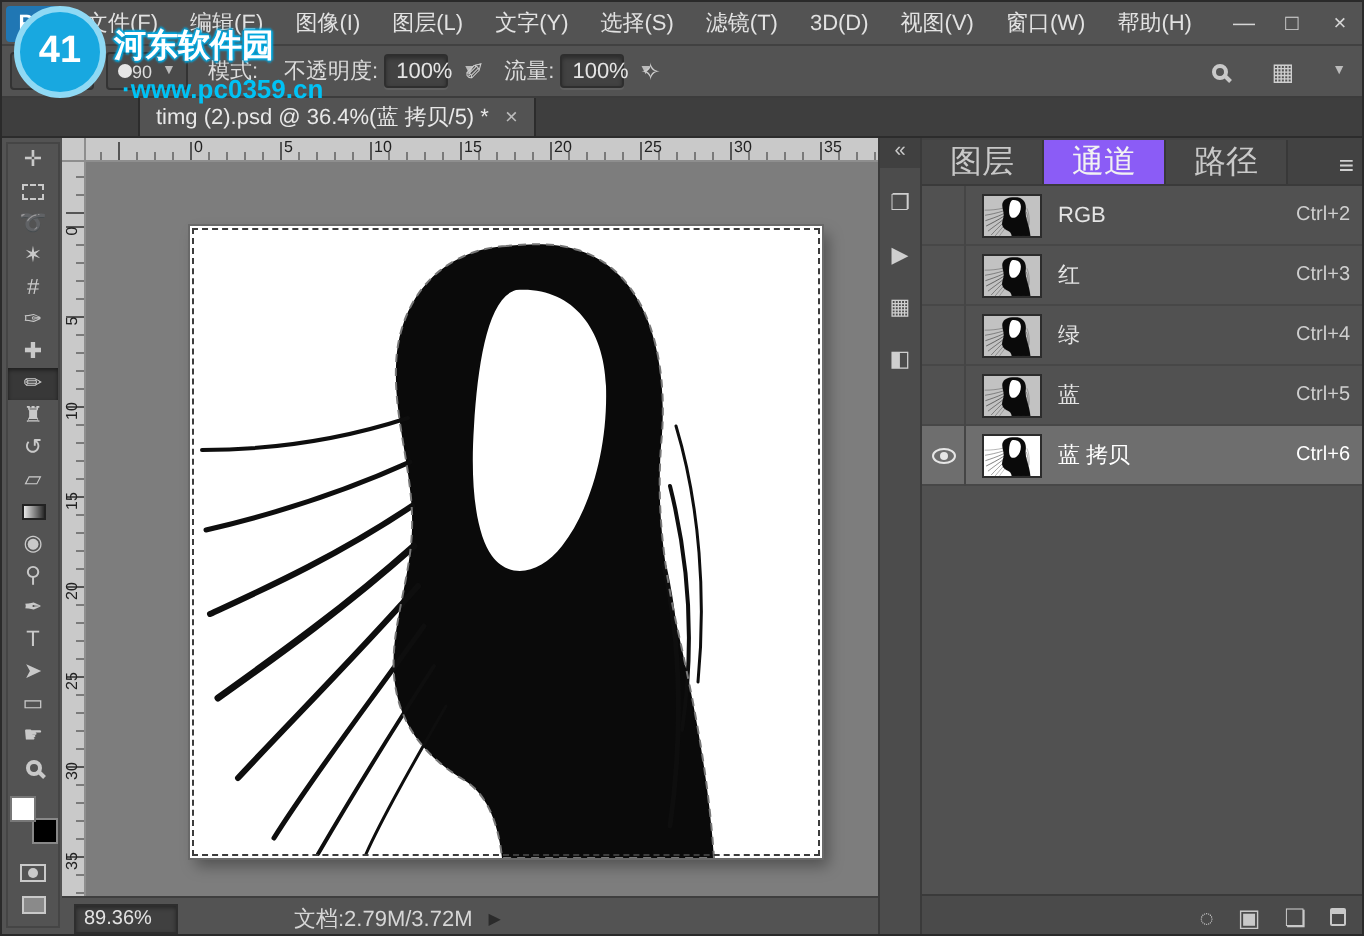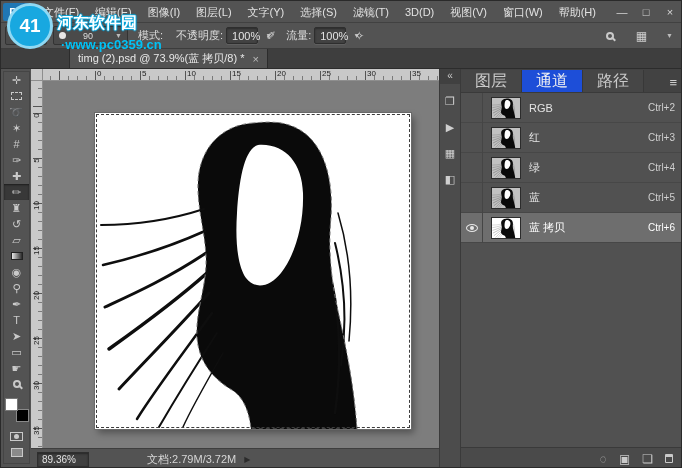--- a/index.html
+++ b/index.html
@@ -14,21 +14,21 @@
     font-size:11px;font-weight:bold;display:flex;align-items:center;justify-content:center;border-radius:2px;}
   .menu-item{font-size:11px;color:#e2e2e2;padding:0 8px;line-height:22px;cursor:default;}
   .win-controls{margin-left:auto;display:flex;align-items:center;padding-right:6px;gap:10px;}
   .win-controls span{font-size:11px;color:#d6d6d6;width:14px;text-align:center;}
   
   .optionsbar{position:absolute;left:0;top:22px;width:682px;height:26px;background:#535353;
     border-bottom:1px solid #3c3c3c;display:flex;align-items:center;z-index:4;}
   .toolwell{width:42px;height:19px;margin-left:4px;background:#4a4a4a;border:1px solid #333;
     border-radius:2px;display:flex;align-items:center;justify-content:center;gap:3px;font-size:11px;color:#d8d8d8;}
   .brushpick{height:19px;margin-left:6px;padding:0 5px;background:#4a4a4a;border:1px solid #333;border-radius:2px;
-    display:flex;align-items:center;gap:17px;}
+    display:flex;align-items:center;gap:0;}
   .bdot{width:7px;height:7px;border-radius:50%;background:#e6e6e6;display:inline-block;}
   .bsize{font-size:9px;color:#ddd;}
   .olabel{color:#dcdcdc;font-size:11px;margin:0 3px 0 10px;white-space:nowrap;}
   .field{display:inline-flex;align-items:center;justify-content:space-between;background:#424242;
     border:1px solid #2e2e2e;box-shadow:inset 0 1px 2px rgba(0,0,0,.35),0 1px 0 rgba(255,255,255,.07);
     height:17px;padding:0 5px;color:#e4e4e4;font-size:11px;border-radius:2px;}
   .field.wide{width:92px;} .field.small{width:32px;}
   .dd{font-size:7px;color:#bbb;margin-left:5px;}
   .obar-icon{font-size:12px;color:#cfcfcf;margin-left:8px;}
   .obar-right{margin-left:auto;display:flex;align-items:center;gap:14px;padding-right:10px;}
@@ -76,21 +76,21 @@
   .image svg{display:block;width:100%;height:100%;}
   
   .dockstrip{position:absolute;left:438px;top:68px;width:22px;height:400px;background:#4c4c4c;
     border-left:1px solid #3a3a3a;border-right:1px solid #3a3a3a;display:flex;flex-direction:column;align-items:center;}
   .dock-head{width:100%;height:15px;background:#404040;color:#c9c9c9;font-size:10px;text-align:center;line-height:14px;}
   .dock-icon{width:18px;height:18px;margin-top:8px;color:#cfcfcf;font-size:11px;display:flex;align-items:center;justify-content:center;}
   
   .rightpanel{position:absolute;left:460px;top:68px;width:222px;height:400px;background:#515151;display:flex;flex-direction:column;}
   .panel-tabs{height:24px;background:#424242;display:flex;align-items:flex-end;border-bottom:1px solid #3a3a3a;}
   .ptab{height:22px;padding:0 14px;font-size:16px;color:#c9c9c9;display:flex;align-items:center;background:#464646;border-right:1px solid #383838;}
-  .ptab.active{background:#1d4ed8;color:#f2f2f2;}
+  .ptab.active{background:#8b5cf6;color:#f2f2f2;}
   .panel-menu{margin-left:auto;margin-right:6px;margin-bottom:4px;color:#cfcfcf;font-size:13px;line-height:10px;}
   .channel-list{flex:0 0 auto;}
   .chrow{height:30px;display:flex;align-items:center;border-bottom:1px solid #474747;background:#515151;}
   .chrow.sel{background:#6e6e6e;}
   .eyecell{width:22px;height:30px;border-right:1px solid #454545;display:flex;align-items:center;justify-content:center;}
   .eye{display:inline-block;width:12px;height:8px;border:1px solid #e6e6e6;border-radius:50%;position:relative;}
   .eye::after{content:"";position:absolute;left:3px;top:1px;width:4px;height:4px;border-radius:50%;background:#e6e6e6;}
   .thumbwrap{width:30px;height:22px;border:1px solid #2c2c2c;margin-left:8px;display:block;overflow:hidden;}
   .thumbwrap.photo{background:#c2c2c2;}
   .thumbwrap.mask{background:#ffffff;}
@@ -192,21 +192,21 @@
     <span class="obar-icon">✧</span>
     <div class="obar-right">
       <span class="zoomtool-icon"></span>
       <span class="obar-icon">▦</span>
       <span class="dd">▼</span>
     </div>
   </div>
 
   <div class="tabbar">
     <div class="doc-tab">
-      <span>timg (2).psd @ 73.9%(蓝 拷贝/8) *</span>
+      <span>timg (2).psd @ 36.4%(蓝 拷贝/5) *</span>
       <span class="tab-close">×</span>
     </div>
   </div>
 
   <div class="toolbar">
     <div class="tool">
         <span class="ticon">✛</span>
       </div>
     <div class="tool">
         <span class="marquee-icon"></span>

